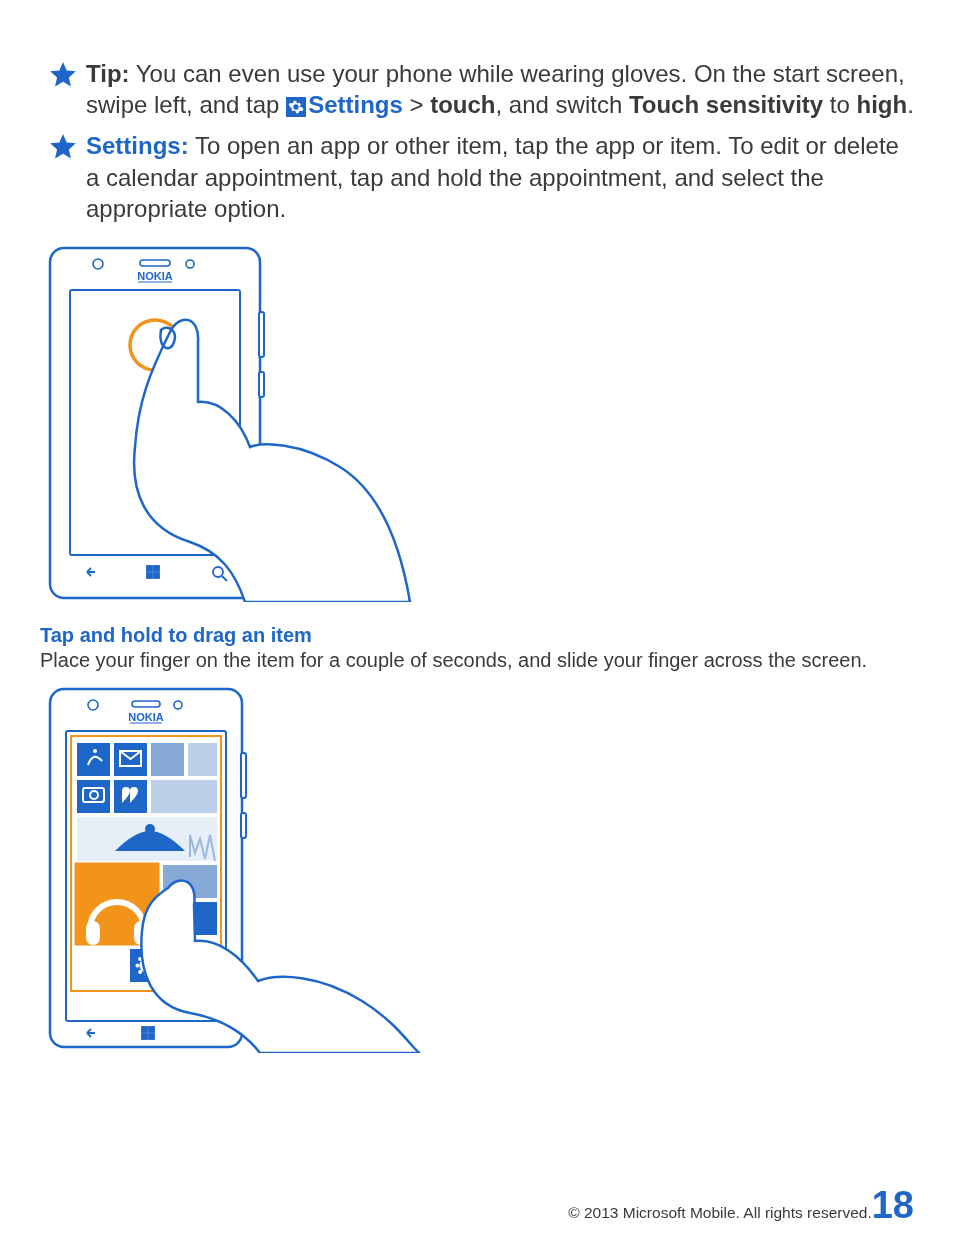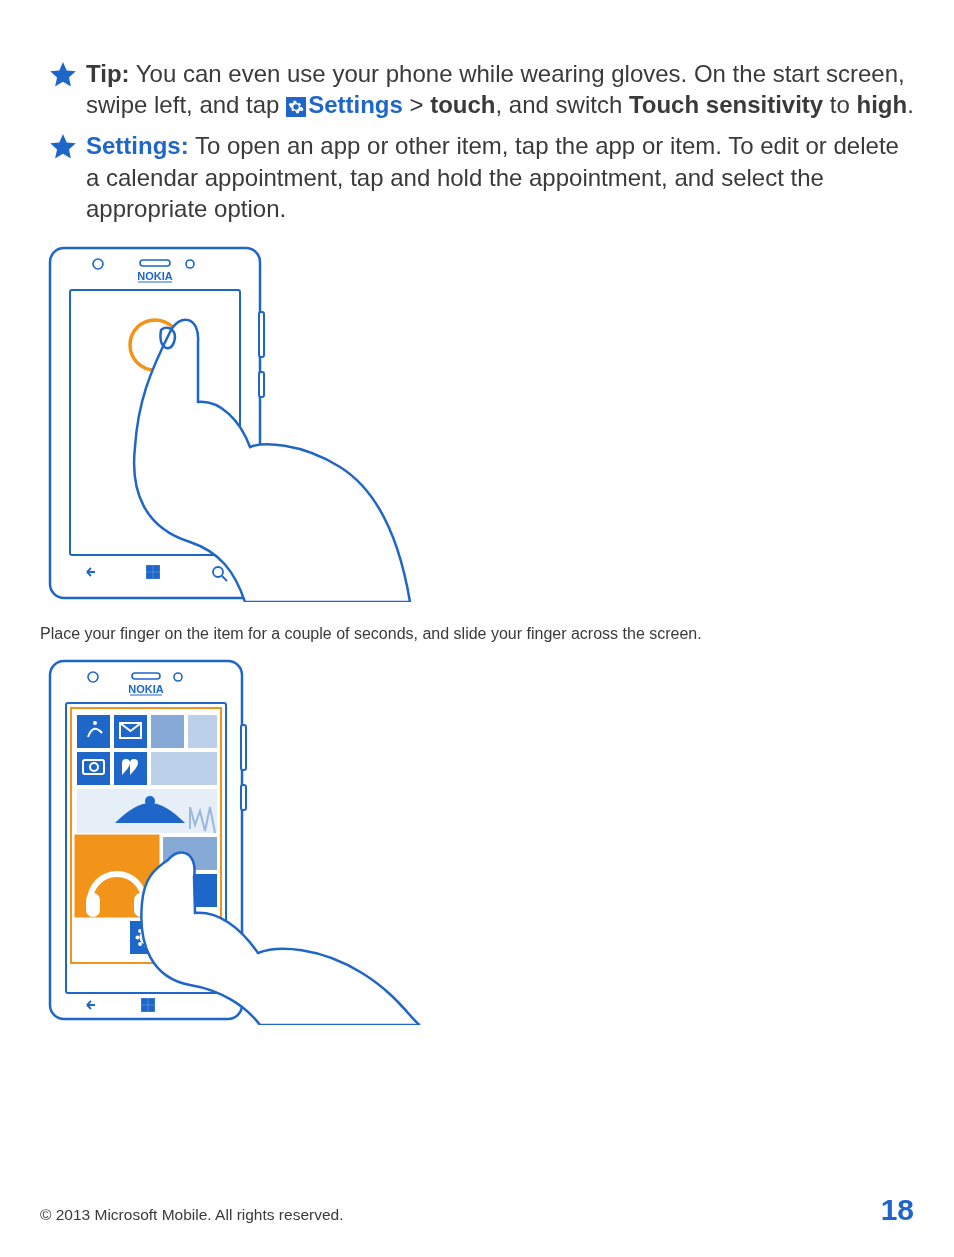--- a/index.html
+++ b/index.html
@@ -54,41 +54,41 @@
     margin-top: 18px;
     margin-bottom: 22px;
   }
   .section-title {
     color: #1e66c8;
     font-weight: 700;
     font-size: 20px;
     margin-top: 2px;
   }
   .section-body {
-    font-size: 16px;
+    font-size: 20px;
     line-height: 1.3;
     margin-top: 0;
   }
   .footer {
     position: absolute;
     bottom: 30px;
     left: 40px;
     right: 40px;
     display: flex;
-    justify-content: space-between;
+    justify-content: flex-end;
     align-items: baseline;
   }
   .copyright {
     font-size: 15.5px;
     color: #3a3a3a;
   }
   .pagenum {
     color: #1e66c8;
     font-weight: 700;
-    font-size: 30px;
+    font-size: 38px;
   }
 </style>
 </head>
 <body>
 
 <div class="page">
 
   <div class="callout">
     <div class="star-icon">
       <svg class="star" viewBox="0 0 24 24">
@@ -145,20 +145,21 @@
           <rect x="7" y="0" width="5" height="5" fill="#1e66c8"></rect>
           <rect x="0" y="7" width="5" height="5" fill="#1e66c8"></rect>
           <rect x="7" y="7" width="5" height="5" fill="#1e66c8"></rect>
         </g>
         <circle cx="178" cy="330" r="5"></circle>
         <line x1="182" y1="334" x2="187" y2="339"></line>
       </g>
     </svg>
   </div>
 
+  <div class="section-title">Tap and hold to drag an item</div>
   <div class="section-body">Place your finger on the item for a couple of seconds, and slide your finger across the screen.</div>
 
   <div class="illus-wrap" style="margin-top:10px;">
     <svg width="382" height="370" viewBox="0 0 382 370">
 
       <rect x="10" y="6" width="192" height="358" rx="14" fill="#fff" stroke="#1e66c8" stroke-width="2.5"></rect>
       <rect x="201" y="70" width="5" height="45" rx="2" fill="#fff" stroke="#1e66c8" stroke-width="2"></rect>
       <rect x="201" y="130" width="5" height="25" rx="2" fill="#fff" stroke="#1e66c8" stroke-width="2"></rect>
 
       <g stroke="#1e66c8" stroke-width="1.6" fill="none">

